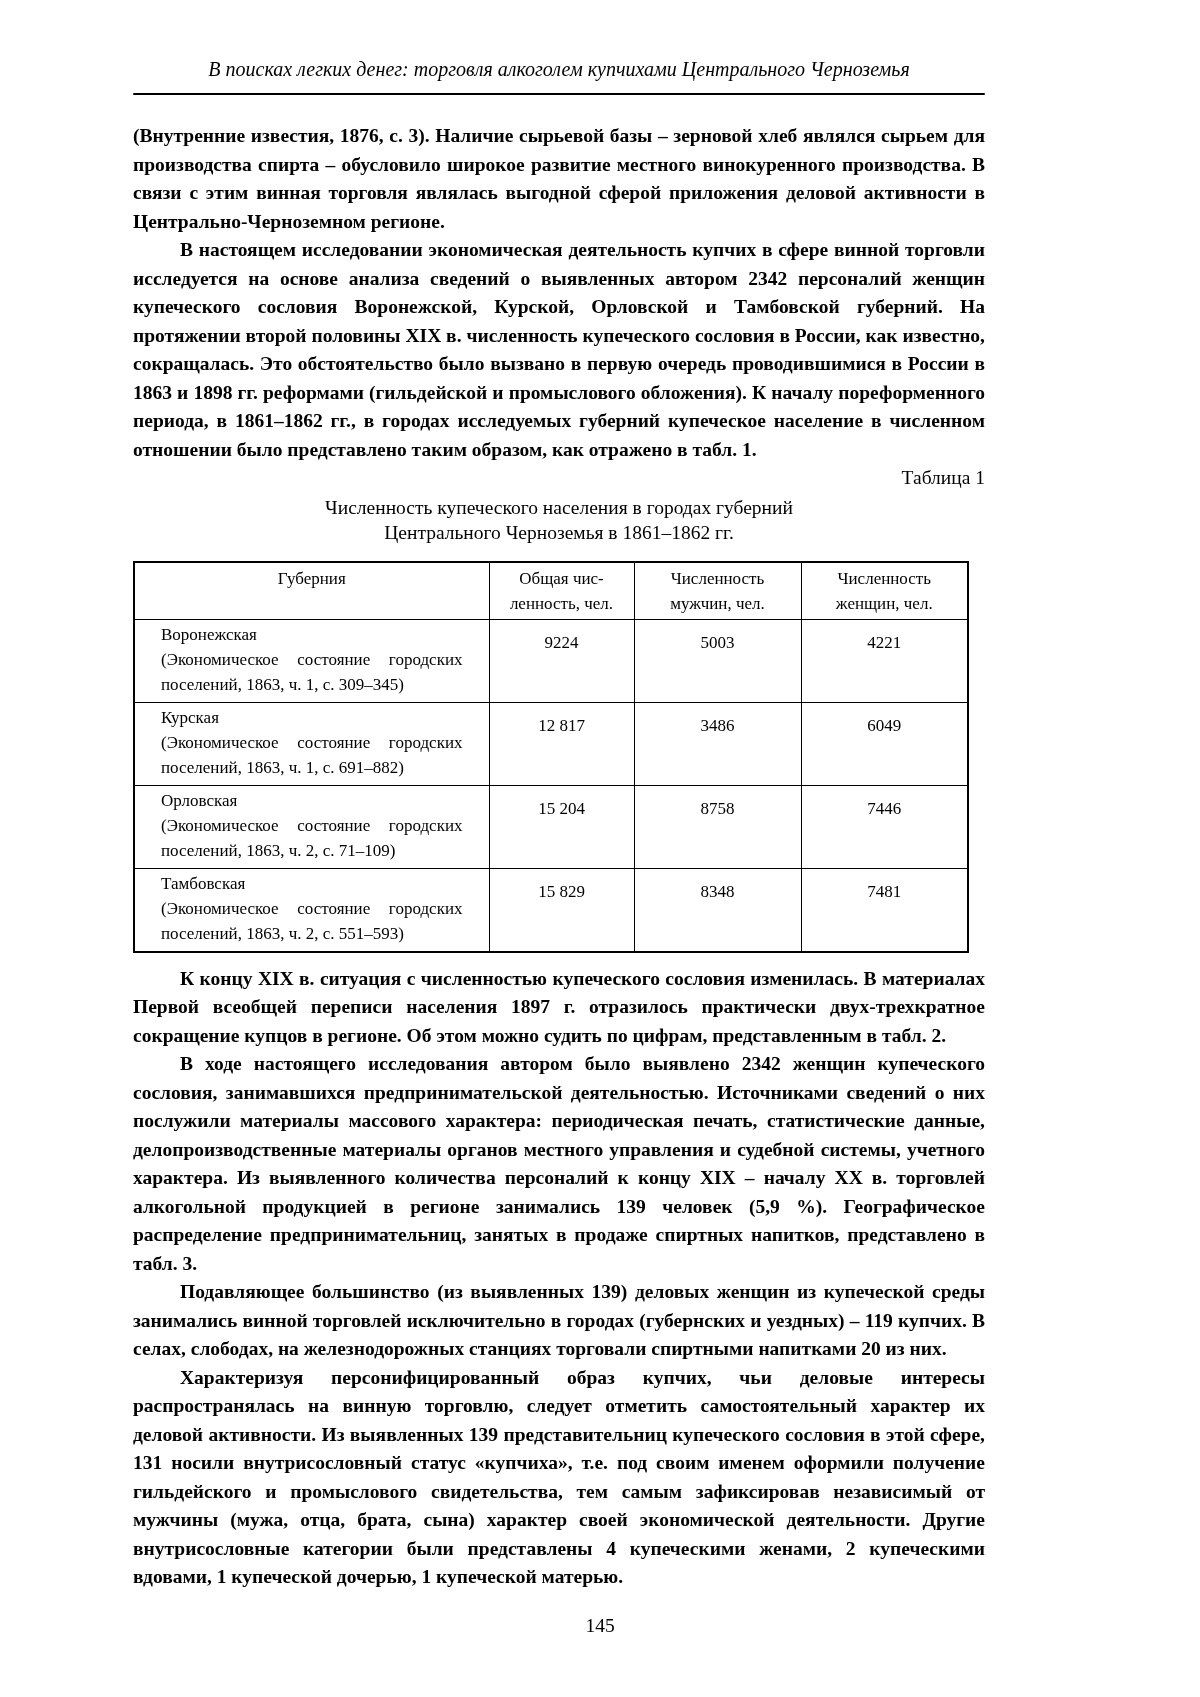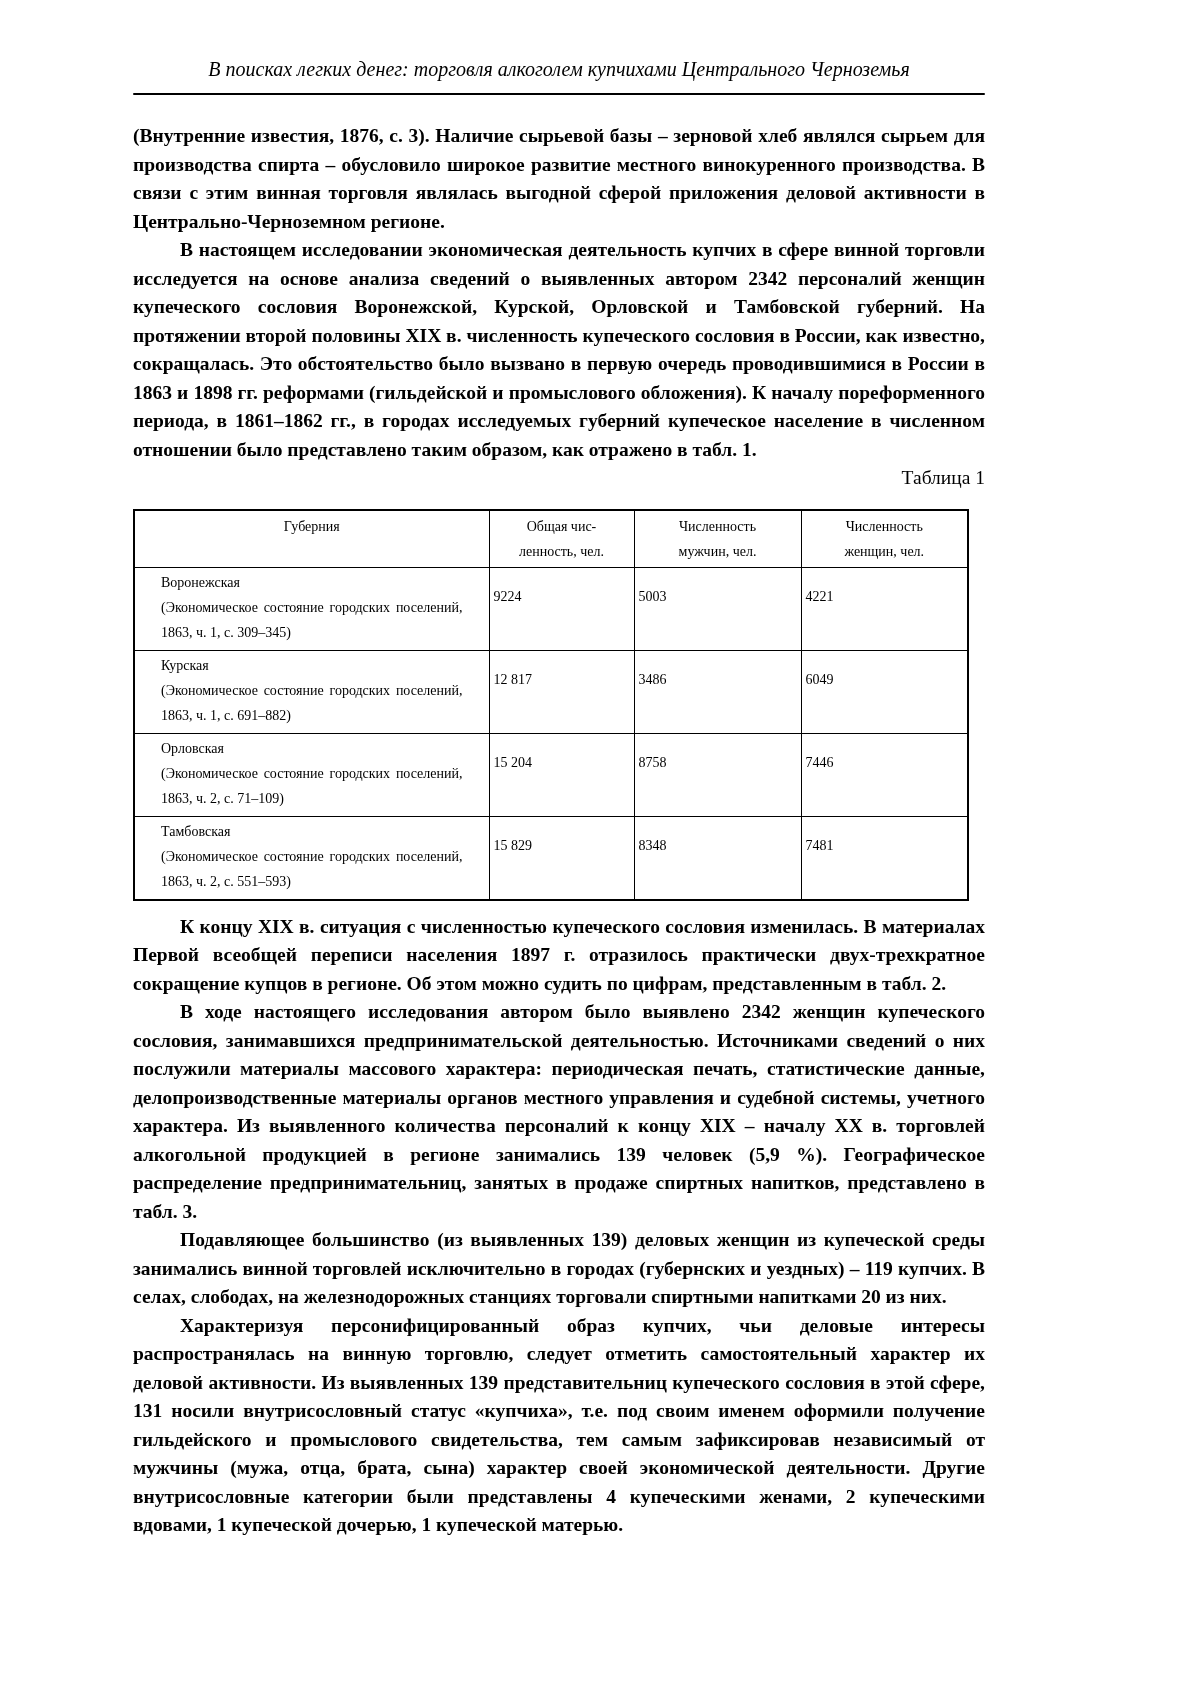--- a/index.html
+++ b/index.html
@@ -36,36 +36,36 @@
     white-space: pre-line;
     line-height: 25px;
     margin-top: 2px;
   }
   table.pop-table {
     width: 834px;
     table-layout: fixed;
     border-collapse: collapse;
     margin-top: 16px;
     border: 2px solid #000;
-    font-size: 14px;
+    font-size: 17px;
   }
   table.pop-table th, table.pop-table td {
     border: 1px solid #000;
     vertical-align: top;
     line-height: 25px;
   }
   table.pop-table th {
     font-weight: normal;
     text-align: center;
     white-space: pre-line;
     padding: 3px 4px;
   }
   td.cell-name { text-align: left; padding: 2px 26px 5px; }
   .province-source { text-align: justify; }
-  td.cell-num { padding: 16px 4px 5px; }
+  td.cell-num { text-align: center; padding: 10px 4px 5px; }
   .after-table { margin-top: 12px; }
   .page-number {
     position: absolute;
     left: 0; right: 0;
     bottom: 60px;
     text-align: center;
     font-size: 19.5px;
   }
 </style>
 </head>
@@ -75,20 +75,22 @@
 
   <div class="running-header">В поисках легких денег: торговля алкоголем купчихами Центрального Черноземья</div>
   <hr class="header-rule">
 
   <div class="body-text">
 
     <p class="para">(Внутренние известия, 1876, с. 3). Наличие сырьевой базы – зерновой хлеб являлся сырьем для производства спирта – обусловило широкое развитие местного винокуренного производства. В связи с этим винная торговля являлась выгодной сферой приложения деловой активности в Центрально-Черноземном регионе.</p>
     <p class="para indent">В настоящем исследовании экономическая деятельность купчих в сфере винной торговли исследуется на основе анализа сведений о выявленных автором 2342 персоналий женщин купеческого сословия Воронежской, Курской, Орловской и Тамбовской губерний. На протяжении второй половины XIX в. численность купеческого сословия в России, как известно, сокращалась. Это обстоятельство было вызвано в первую очередь проводившимися в России в 1863 и 1898 гг. реформами (гильдейской и промыслового обложения). К началу пореформенного периода, в 1861–1862 гг., в городах исследуемых губерний купеческое население в численном отношении было представлено таким образом, как отражено в табл. 1.</p>
 
     <div class="table-label">Таблица 1</div>
+    <div class="table-caption">Численность купеческого населения в городах губерний
+Центрального Черноземья в 1861–1862 гг.</div>
 
     <table class="pop-table">
       <colgroup>
         <col style="width:355px">
         <col style="width:145px">
         <col style="width:167px">
         <col style="width:167px">
       </colgroup>
       <thead>
         <tr>
@@ -141,14 +143,15 @@
       </tbody>
     </table>
 
     <p class="para indent after-table">К концу XIX в. ситуация с численностью купеческого сословия изменилась. В материалах Первой всеобщей переписи населения 1897 г. отразилось практически двух-трехкратное сокращение купцов в регионе. Об этом можно судить по цифрам, представленным в табл. 2.</p>
     <p class="para indent">В ходе настоящего исследования автором было выявлено 2342 женщин купеческого сословия, занимавшихся предпринимательской деятельностью. Источниками сведений о них послужили материалы массового характера: периодическая печать, статистические данные, делопроизводственные материалы органов местного управления и судебной системы, учетного характера. Из выявленного количества персоналий к концу XIX – началу XX в. торговлей алкогольной продукцией в регионе занимались 139 человек (5,9 %). Географическое распределение предпринимательниц, занятых в продаже спиртных напитков, представлено в табл. 3.</p>
     <p class="para indent">Подавляющее большинство (из выявленных 139) деловых женщин из купеческой среды занимались винной торговлей исключительно в городах (губернских и уездных) – 119 купчих. В селах, слободах, на железнодорожных станциях торговали спиртными напитками 20 из них.</p>
     <p class="para indent">Характеризуя персонифицированный образ купчих, чьи деловые интересы распространялась на винную торговлю, следует отметить самостоятельный характер их деловой активности. Из выявленных 139 представительниц купеческого сословия в этой сфере, 131 носили внутрисословный статус «купчиха», т.е. под своим именем оформили получение гильдейского и промыслового свидетельства, тем самым зафиксировав независимый от мужчины (мужа, отца, брата, сына) характер своей экономической деятельности. Другие внутрисословные категории были представлены 4 купеческими женами, 2 купеческими вдовами, 1 купеческой дочерью, 1 купеческой матерью.</p>
 
   </div>
 
+  <div class="page-number">145</div>
 
 </div>
 
 </body></html>

